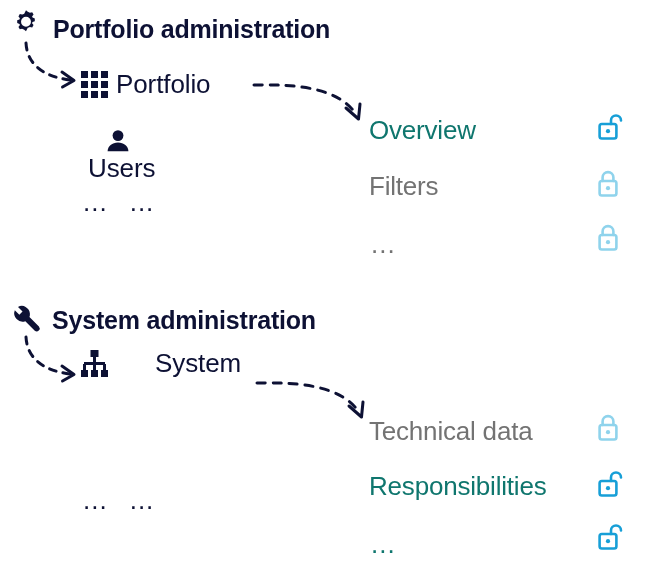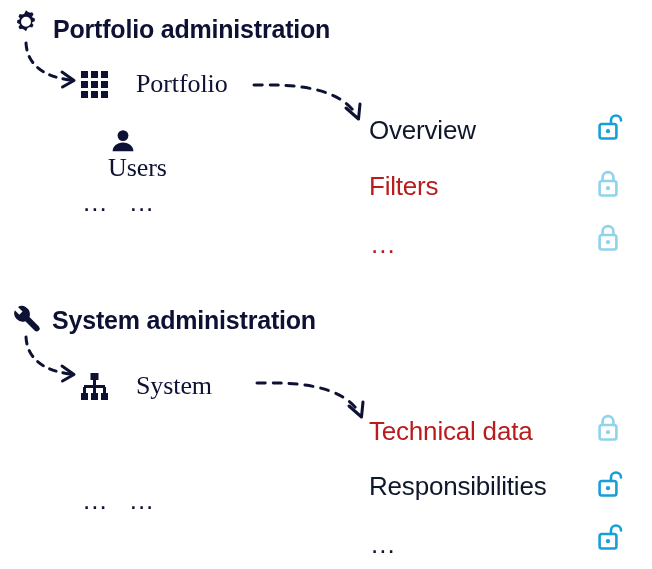--- a/index.html
+++ b/index.html
@@ -38,23 +38,22 @@
   
   .menu-row {
     display: flex;
     align-items: center;
     white-space: nowrap;
   }
   .menu-label {
     font-size: 26px;
     color: #0d1134;
     line-height: 1;
-    margin-left: 28px;
+    margin-left: 8px;
     letter-spacing: -0.1px;
-    font-family: Liberation Serif, serif;
   }
   .menu-icon {
     width: 28px;
     height: 28px;
     display: inline-flex;
     align-items: center;
     justify-content: center;
     flex: 0 0 auto;
   }
 
@@ -73,22 +72,22 @@
   .perm-row {
     display: flex;
     align-items: center;
     white-space: nowrap;
   }
   .perm-label {
     font-size: 26px;
     line-height: 1;
     letter-spacing: -0.2px;
   }
-  .perm-label.enabled  { color: #0f172a; }
-  .perm-label.disabled { color: #b91c1c; }
+  .perm-label.enabled  { color: #0f766e; }
+  .perm-label.disabled { color: #737373; }
   .perm-label.dots {
     font-size: 26px;
     letter-spacing: 1px;
   }
   .lock-slot {
     position: absolute;
     left: 597px;
     width: 36px;
     height: 40px;
     display: flex;
@@ -199,21 +198,21 @@
 
   <div class="abs section-title" style="left:52px; top:308px;">System administration</div>
 
   <div class="abs" style="left:18px; top:334px;">
     <svg width="76" height="55" viewBox="0 0 76 55">
       <path d="M8 3 C9 22, 22 36, 52 40" fill="none" stroke="#0d1134" stroke-width="3" stroke-linecap="round" stroke-dasharray="7 7"></path>
       <path d="M44 32 L56 40.5 L44.5 47" fill="none" stroke="#0d1134" stroke-width="3" stroke-linecap="round" stroke-linejoin="round"></path>
     </svg>
   </div>
 
-  <div class="abs menu-row" style="left:80px; top:372px;">
+  <div class="abs menu-row" style="left:80px; top:349px;gap:39px;">
     <span class="menu-icon">
       <svg width="27" height="27" viewBox="0 0 27 27" aria-hidden="true">
         <rect x="9.5" y="0" width="8" height="7" fill="#0d1134"></rect>
         <rect x="0" y="20" width="7" height="7" fill="#0d1134"></rect>
         <rect x="10" y="20" width="7" height="7" fill="#0d1134"></rect>
         <rect x="20" y="20" width="7" height="7" fill="#0d1134"></rect>
         <rect x="12" y="7" width="3" height="7" fill="#0d1134"></rect>
         <rect x="3" y="12" width="21" height="3" fill="#0d1134"></rect>
         <rect x="2" y="14" width="3" height="6" fill="#0d1134"></rect>
         <rect x="12" y="14" width="3" height="6" fill="#0d1134"></rect>

